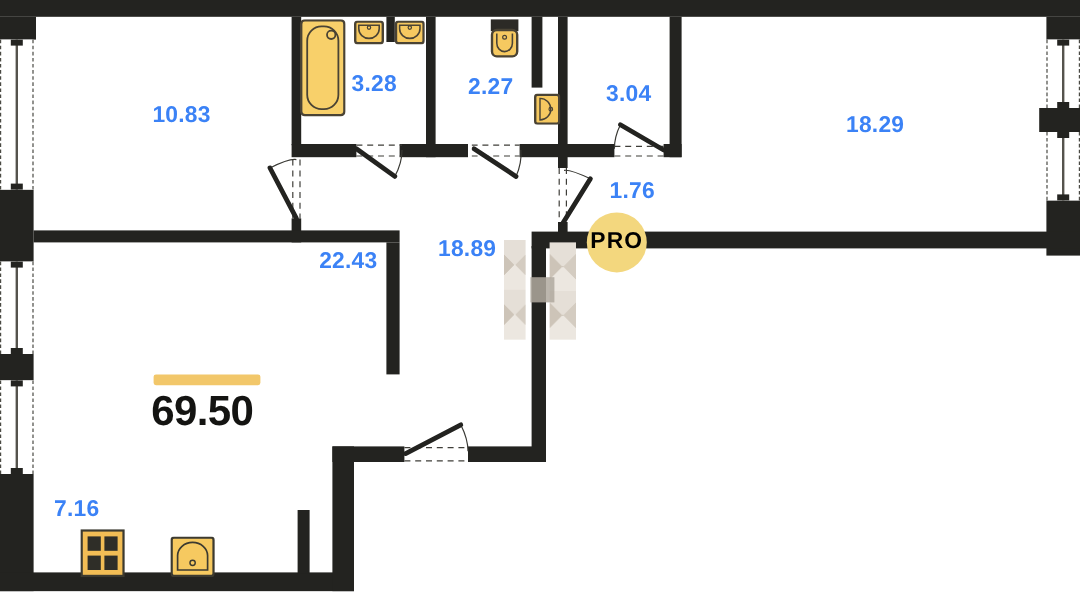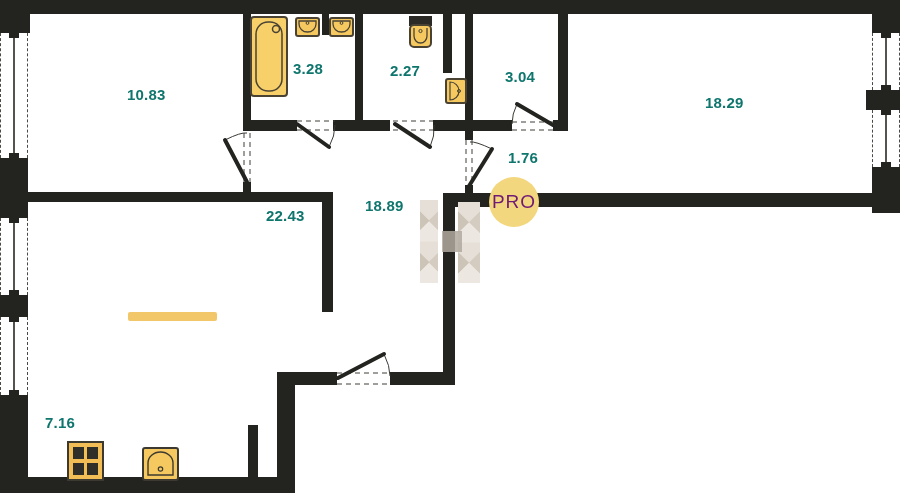--- a/index.html
+++ b/index.html
@@ -1,24 +1,24 @@
 <!DOCTYPE html>
 <html><head>
 <meta charset="utf-8">
 <style>
   html,body{margin:0;padding:0;background:#ffffff;}
   #plan{position:relative;width:900px;height:493px;background:#ffffff;overflow:hidden;
         font-family:"Liberation Sans",sans-serif;}
   .w{position:absolute;background:#232320;}
-  .lbl{position:absolute;font-size:15px;font-weight:600;color:#0f766e;letter-spacing:.2px;white-space:nowrap;}
+  .lbl{position:absolute;font-size:19px;font-weight:600;color:#3b82f6;letter-spacing:.2px;white-space:nowrap;}
   .total{position:absolute;left:126px;top:323px;font-size:35px;font-weight:800;color:#141412;letter-spacing:-.5px;}
   .bar{position:absolute;left:128px;top:312px;width:89px;height:9px;background:#f2c76a;border-radius:2px;}
   .badge{position:absolute;left:489px;top:177px;width:50px;height:50px;border-radius:50%;
          background:#f3d77e;display:flex;align-items:center;justify-content:center;z-index:6;}
-  .badge span{font-size:19px;font-weight:400;color:#701a75;letter-spacing:1px;}
+  .badge span{font-size:19px;font-weight:700;color:#000000;letter-spacing:1px;}
   .win{position:absolute;background:#ffffff;border-left:1px dashed #4a4a44;border-right:1px dashed #4a4a44;box-sizing:border-box;}
   .win .mid{position:absolute;left:12px;top:0;width:2px;height:100%;background:#55534d;}
   .win .tick{position:absolute;left:8px;width:10px;height:5px;background:#232320;}
   .win .tick.t{top:0;} .win .tick.b{bottom:0;}
   .fix{position:absolute;z-index:4;}
   .door{position:absolute;z-index:3;}
   .xpanel{position:absolute;z-index:5;
     background:conic-gradient(from 45deg at 50% 50%, #d4ccc1 0 90deg, #ece7e0 90deg 180deg, #cdc4b8 180deg 270deg, #e5dfd7 270deg 360deg);
     background-size:100% 50%;background-repeat:repeat;}
   .graysq{position:absolute;z-index:6;background:rgba(176,169,159,.85);}
@@ -196,18 +196,19 @@
   <span class="lbl" style="left:293px;top:60px">3.28</span>
   <span class="lbl" style="left:390px;top:62px">2.27</span>
   <span class="lbl" style="left:505px;top:68px">3.04</span>
   <span class="lbl" style="left:705px;top:94px">18.29</span>
   <span class="lbl" style="left:508px;top:149px">1.76</span>
   <span class="lbl" style="left:365px;top:197px">18.89</span>
   <span class="lbl" style="left:266px;top:207px">22.43</span>
   <span class="lbl" style="left:45px;top:414px">7.16</span>
 
   <div class="bar"></div>
+  <div class="total">69.50</div>
 
   <div class="badge">
     <span>PRO</span>
   </div>
 
 </div>
 
 </body></html>

